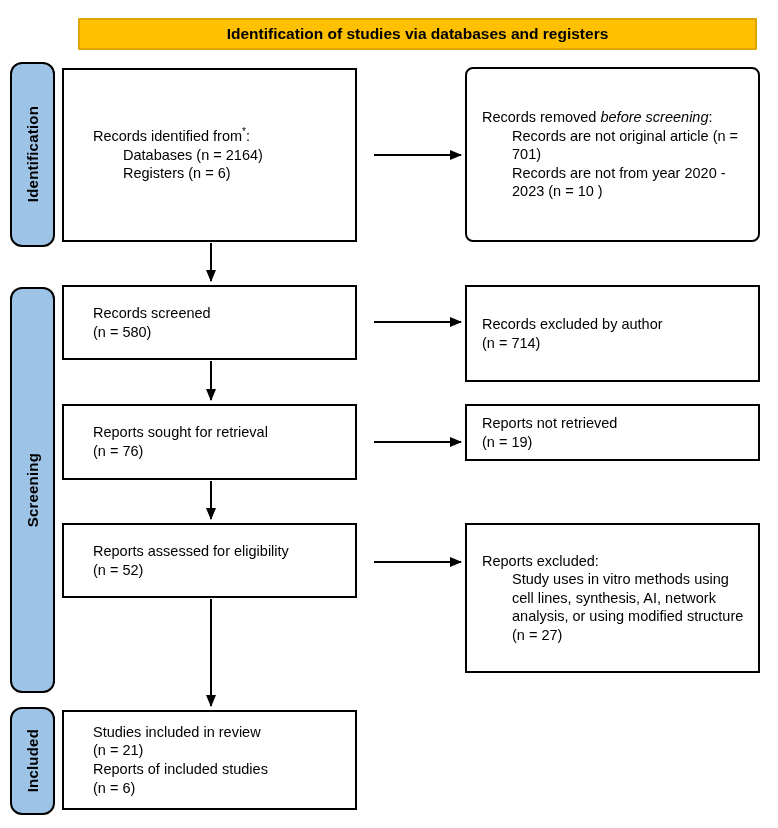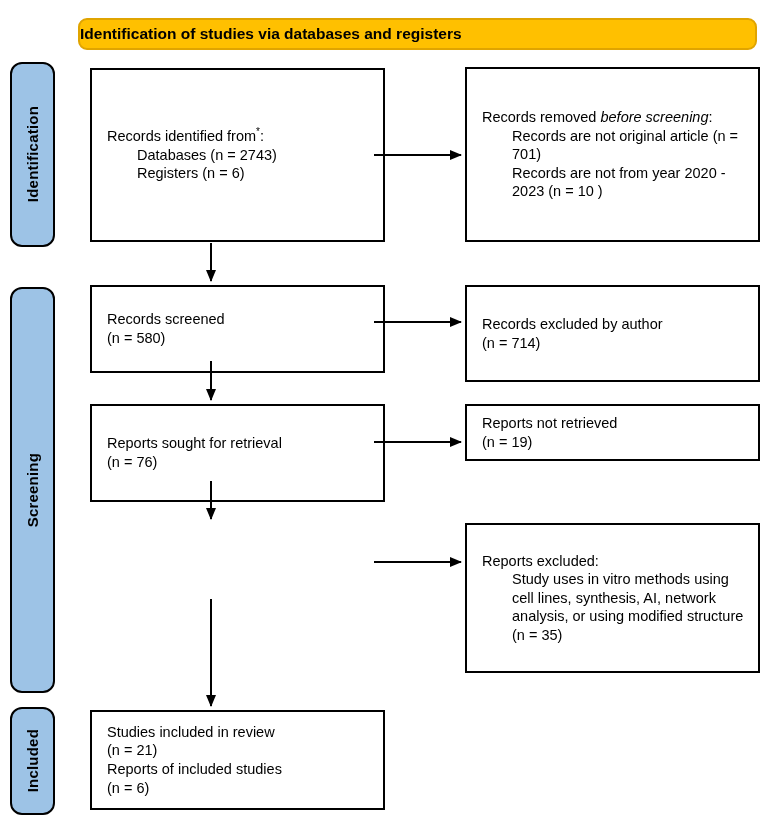--- a/index.html
+++ b/index.html
@@ -15,23 +15,23 @@
     width:778px;height:828px;
     background:#ffffff;
     font-family:"Liberation Sans", sans-serif;
     color:#000;
     overflow:hidden;
   }
   .banner{
     position:absolute;left:78px;top:18px;width:679px;height:32px;
     background:var(--header-fill);
     border:2px solid var(--header-border);
-    border-radius:9px;
+    border-radius:1px;
     box-sizing:border-box;
-    display:flex;align-items:center;justify-content:flex-start;
+    display:flex;align-items:center;justify-content:center;
     font-weight:bold;font-size:15.5px;
   }
   .stage{
     position:absolute;left:10px;width:45px;
     background:var(--stage-fill);
     border:2px solid #000;
     border-radius:12px;
     box-sizing:border-box;
     display:flex;align-items:center;justify-content:center;
   }
@@ -42,21 +42,21 @@
     letter-spacing:0.2px;
     white-space:nowrap;
   }
   .box{
     position:absolute;width:295px;
     background:#fff;
     border:2px solid var(--box-border);
     box-sizing:border-box;
     display:flex;align-items:center;
   }
-  .box-left{left:90px;}
+  .box-left{left:62px;padding-left:14px;}
   .box-right{left:465px;}
   .box-text{
     padding:10px 12px 10px 15px;
     font-size:14.5px;line-height:1.28;
   }
   .line{white-space:normal;}
   .indent{margin-left:30px;}
   sup{font-size:10px;vertical-align:super;line-height:0;}
   em{font-style:italic;}
   svg.arrows{position:absolute;left:0;top:0;pointer-events:none;}
@@ -76,50 +76,56 @@
   <div class="stage" style="top:287px;height:406px;">
     <span class="stage-label">Screening</span>
   </div>
   <div class="stage" style="top:707px;height:108px;">
     <span class="stage-label">Included</span>
   </div>
 
   <div class="box box-left" style="top:68px;height:174px;">
     <div class="box-text">
       <div class="line"><span>Records identified from</span><sup>*</sup><span>:</span></div>
-      <div class="line indent">Databases (n = 2743)</div>
+      <div class="line indent">Databases (n = 2164)</div>
       <div class="line indent">Registers (n = 6)</div>
     </div>
   </div>
 
-  <div class="box box-left" style="top:285px;height:88px;">
+  <div class="box box-left" style="top:285px;height:75px;">
     <div class="box-text">
       <div class="line">Records screened</div>
       <div class="line">(n = 580)</div>
     </div>
   </div>
 
-  <div class="box box-left" style="top:404px;height:98px;">
+  <div class="box box-left" style="top:404px;height:76px;">
     <div class="box-text">
       <div class="line">Reports sought for retrieval</div>
       <div class="line">(n = 76)</div>
     </div>
   </div>
 
+  <div class="box box-left" style="top:523px;height:75px;">
+    <div class="box-text">
+      <div class="line">Reports assessed for eligibility</div>
+      <div class="line">(n = 52)</div>
+    </div>
+  </div>
 
   <div class="box box-left" style="top:710px;height:100px;">
     <div class="box-text">
       <div class="line">Studies included in review</div>
       <div class="line">(n = 21)</div>
       <div class="line">Reports of included studies</div>
       <div class="line">(n = 6)</div>
     </div>
   </div>
 
-  <div class="box box-right" style="top:67px;height:175px;">
+  <div class="box box-right" style="top:67px;height:175px;border-radius:8px;">
     <div class="box-text">
       <div class="line"><span>Records removed </span><em>before screening</em><span>:</span></div>
       <div class="line indent">Records are not original article (n = 701)</div>
       <div class="line indent">Records are not from year 2020 - 2023 (n = 10 )</div>
     </div>
   </div>
 
   <div class="box box-right" style="top:285px;height:97px;">
     <div class="box-text">
       <div class="line">Records excluded by author</div>
@@ -130,21 +136,21 @@
   <div class="box box-right" style="top:404px;height:57px;">
     <div class="box-text">
       <div class="line">Reports not retrieved</div>
       <div class="line">(n = 19)</div>
     </div>
   </div>
 
   <div class="box box-right" style="top:523px;height:150px;">
     <div class="box-text">
       <div class="line"><span>Reports excluded</span><span>:</span></div>
-      <div class="line indent">Study uses in vitro methods using cell lines, synthesis, AI, network analysis, or using modified structure (n = 35)</div>
+      <div class="line indent">Study uses in vitro methods using cell lines, synthesis, AI, network analysis, or using modified structure (n = 27)</div>
     </div>
   </div>
 
   <svg class="arrows" width="778" height="828" viewBox="0 0 778 828">
     <defs>
       <marker id="ah" markerWidth="7" markerHeight="6" refX="5.5" refY="2.5" orient="auto">
         <path d="M0,0 L6,2.5 L0,5 Z" fill="#000"></path>
       </marker>
     </defs>
     <line x1="211" y1="243" x2="211" y2="281" stroke="#000" stroke-width="2" marker-end="url(#ah)"></line>

